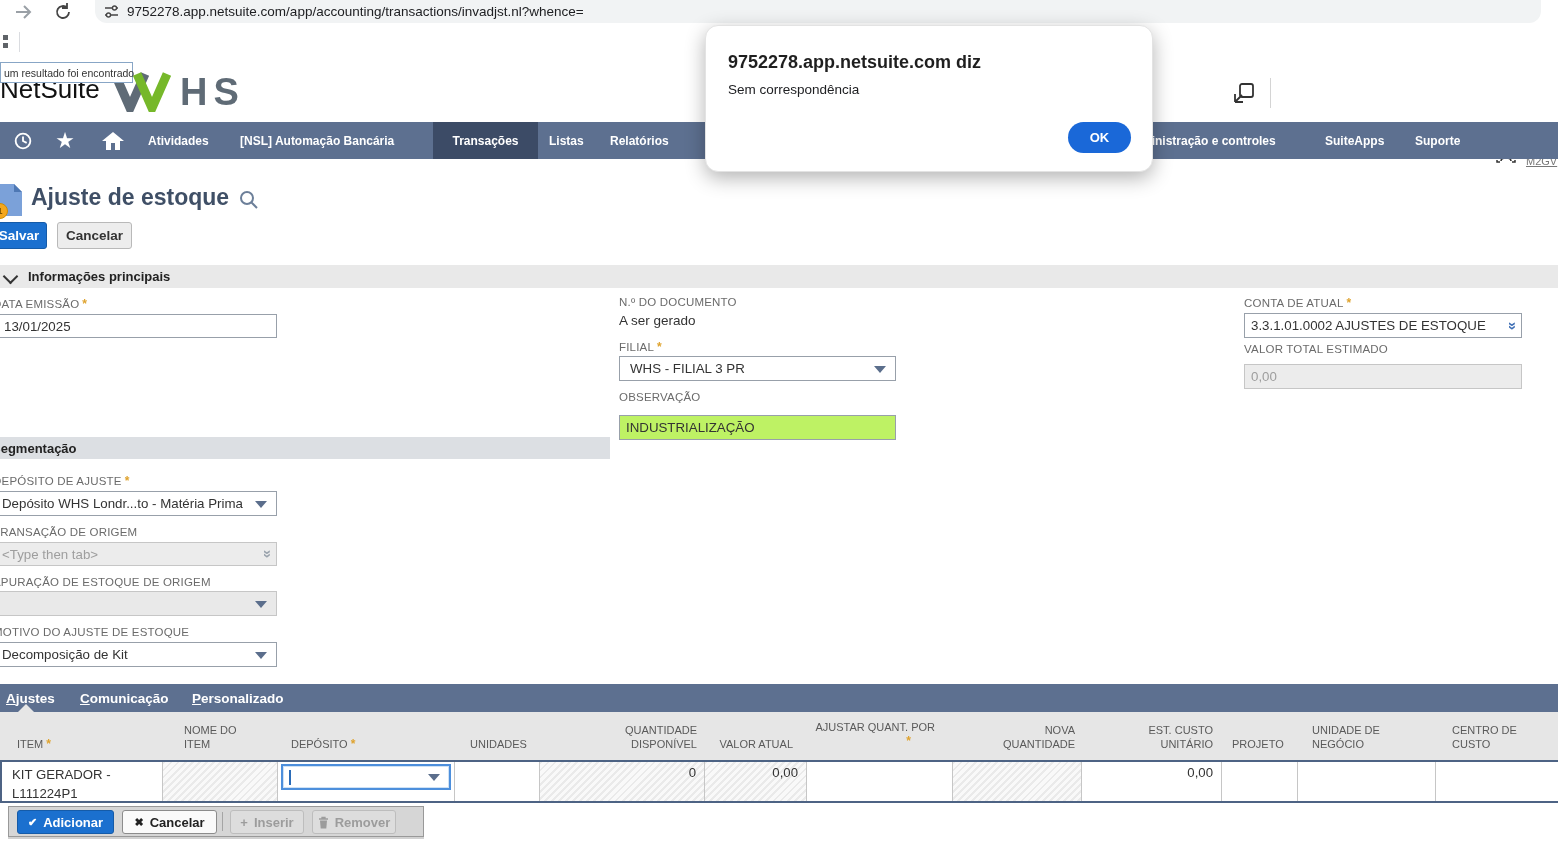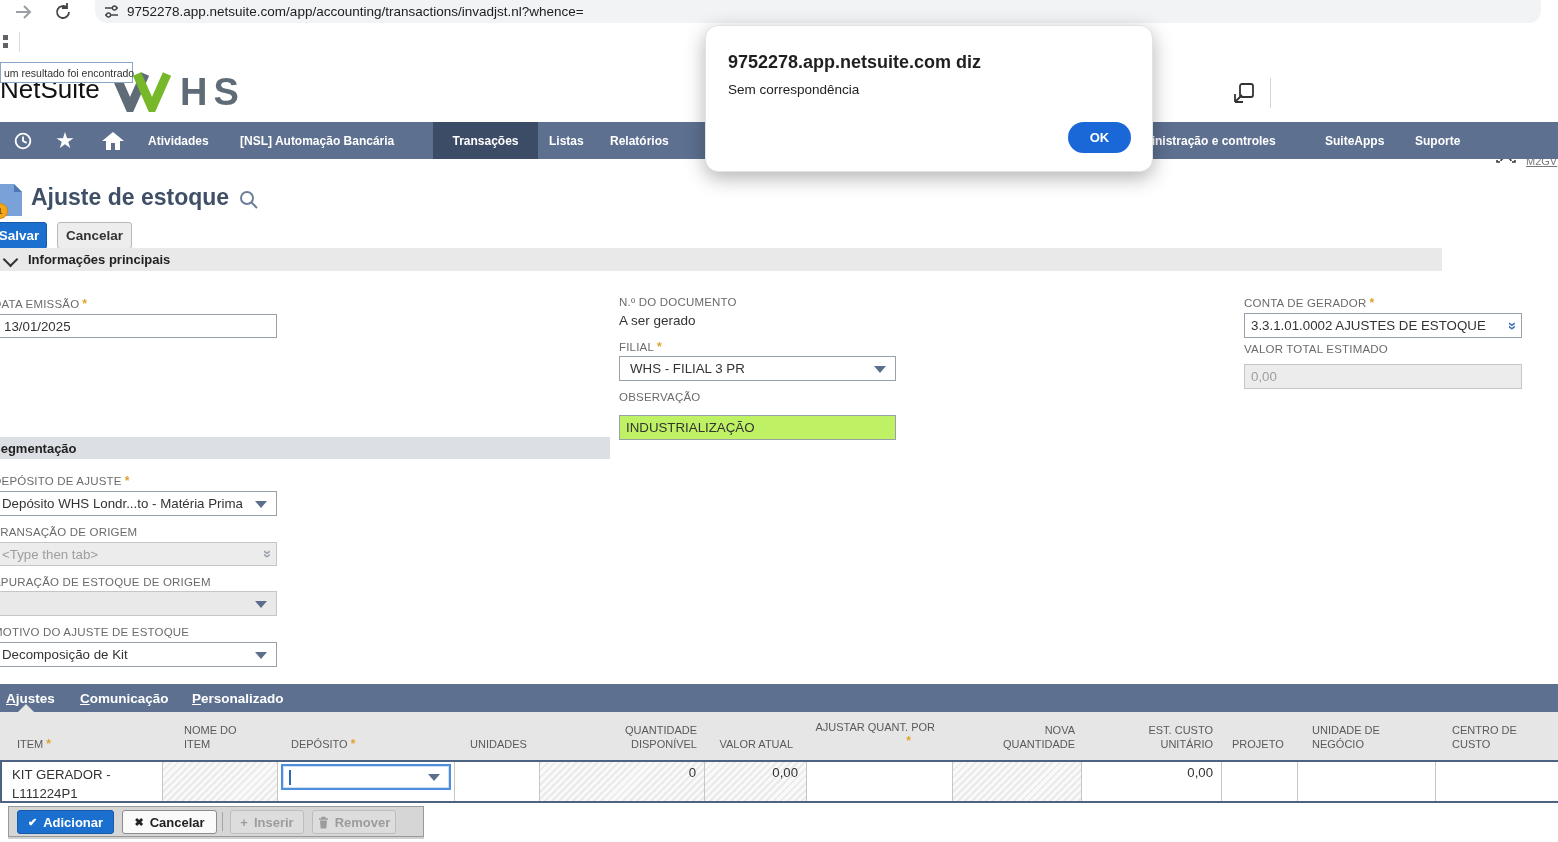--- a/index.html
+++ b/index.html
@@ -256,21 +256,21 @@
   <div class="abs" style="left:239px;top:190px;">
     <svg width="20" height="20" viewBox="0 0 20 20">
         <circle cx="8" cy="8" r="6" stroke="#6c7f99" stroke-width="2" fill="none"></circle>
         <path d="M12.5 12.5 L18 18" stroke="#6c7f99" stroke-width="2"></path>
       </svg>
   </div>
 
   <div class="btn btn-blue" style="left:-9px;top:222px;width:56px;">Salvar</div>
   <div class="btn btn-gray" style="left:57px;top:222px;width:75px;">Cancelar</div>
 
-  <div class="secbar" style="left:0;top:248px;width:1442px;height:23px;">
+  <div class="secbar" style="left:0;top:265px;width:1558px;height:23px;">
     <span class="abs" style="left:5px;top:6px;width:9px;height:9px;border-left:2.4px solid #333;border-bottom:2.4px solid #333;transform:rotate(-45deg);"></span>
     <span class="seclabel" style="margin-left:28px;">Informações principais</span>
   </div>
 
   <div class="lbl" style="left:-7px;top:297px;"><span>DATA EMISSÃO</span><span class="req">*</span></div>
   <div class="inp" style="left:-9px;top:314px;width:286px;height:24px;padding-left:12px;">
       <span>13/01/2025</span>
     </div>
 
   <div class="lbl" style="left:619px;top:296px;">N.º DO DOCUMENTO</div>
@@ -280,21 +280,21 @@
   <div class="inp" style="left:619px;top:356px;width:277px;height:25px;padding-left:10px;">
     <span>WHS - FILIAL 3 PR</span>
     <span class="tri"></span>
   </div>
 
   <div class="lbl" style="left:619px;top:391px;">OBSERVAÇÃO</div>
   <div class="inp" style="left:619px;top:415px;width:277px;height:25px;background:#bef264;">
       <span>INDUSTRIALIZAÇÃO</span>
     </div>
 
-  <div class="lbl" style="left:1244px;top:296px;"><span>CONTA DE GERADOR</span><span class="req">*</span></div>
+  <div class="lbl" style="left:1244px;top:296px;"><span>CONTA DE ATUAL</span><span class="req">*</span></div>
   <div class="inp" style="left:1244px;top:313px;width:278px;height:25px;">
     <span>3.3.1.01.0002 AJUSTES DE ESTOQUE</span>
     <span class="dblchev">»</span>
   </div>
 
   <div class="lbl" style="left:1244px;top:343px;">VALOR TOTAL ESTIMADO</div>
   <div class="inp dis" style="left:1244px;top:364px;width:278px;height:25px;">
       <span>0,00</span>
     </div>
 

